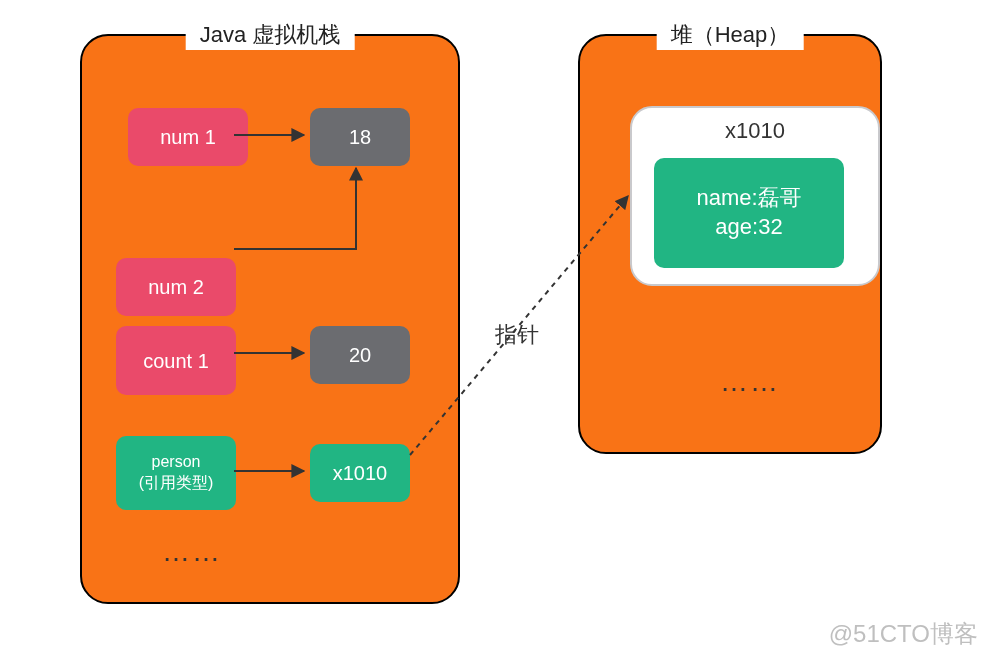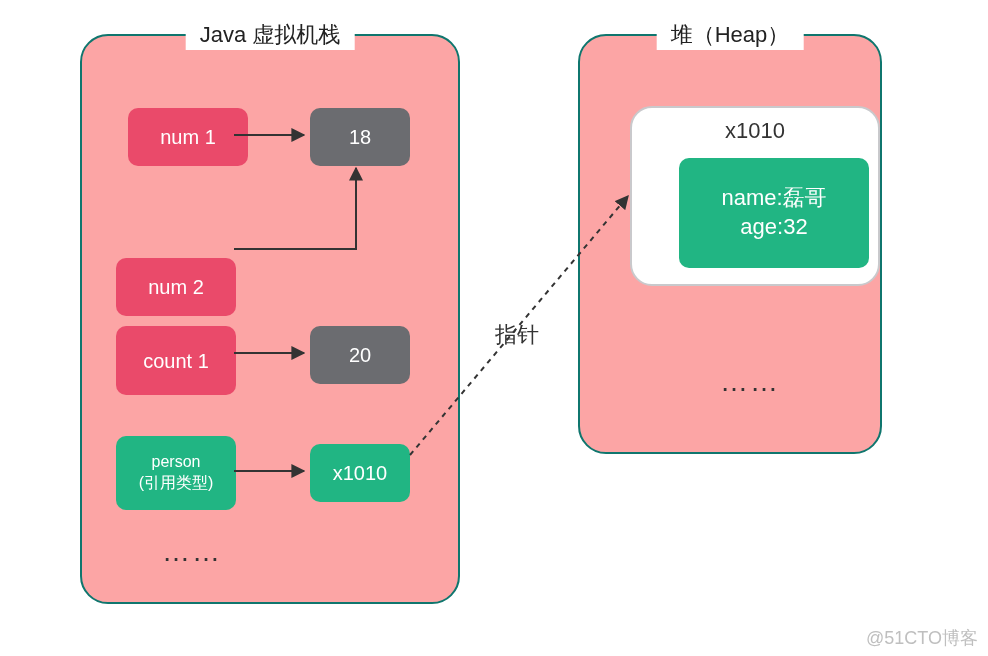--- a/index.html
+++ b/index.html
@@ -7,23 +7,23 @@
     margin: 0;
     width: 988px;
     height: 656px;
     background: #ffffff;
     font-family: "Comic Sans MS", "Segoe Script", "Bradley Hand", cursive, sans-serif;
     position: relative;
     color: #333;
   }
   .panel {
     position: absolute;
-    border: 2px solid #0f766e;
+    border: 2px solid #000000;
     border-radius: 28px;
-    background: #fca5a5;
+    background: #f97316;
   }
   .panel-title {
     position: absolute;
     top: -16px;
     left: 50%;
     transform: translateX(-50%);
     background: #fff;
     padding: 0 14px;
     font-size: 22px;
     white-space: nowrap;
@@ -68,21 +68,21 @@
     position: absolute;
     font-size: 22px;
     color: #333;
   }
   .watermark {
     position: absolute;
     right: 10px;
     bottom: 6px;
     color: #bfbfbf;
     font-family: Arial, sans-serif;
-    font-size: 18px;
+    font-size: 24px;
   }
   svg.overlay {
     position: absolute;
     left: 0; top: 0;
     width: 988px; height: 656px;
     pointer-events: none;
   }
 </style>
 </head>
 <body>
@@ -103,21 +103,21 @@
   <div class="box green" style="left:228px; top:408px; width:100px; height:58px;">x1010</div>
 
   <div class="dots" style="left:80px; top:500px;">……</div>
 </div>
 
 <div class="panel" style="left:578px; top:34px; width:304px; height:420px;">
   <div class="panel-title">堆（Heap）</div>
 
   <div class="inner-panel" style="left:50px; top:70px; width:250px; height:180px;">
     <div class="inner-title">x1010</div>
-    <div class="box green" style="left:47px; top:50px; width:190px; height:110px; font-size:22px;">name:磊哥
+    <div class="box green" style="left:22px; top:50px; width:190px; height:110px; font-size:22px;">name:磊哥
 age:32</div>
   </div>
 
   <div class="dots" style="left:140px; top:330px;">……</div>
 </div>
 
 <div class="label" style="left:495px; top:320px;text-align:center;">指针</div>
 
 <div class="watermark">@51CTO博客</div>
 

